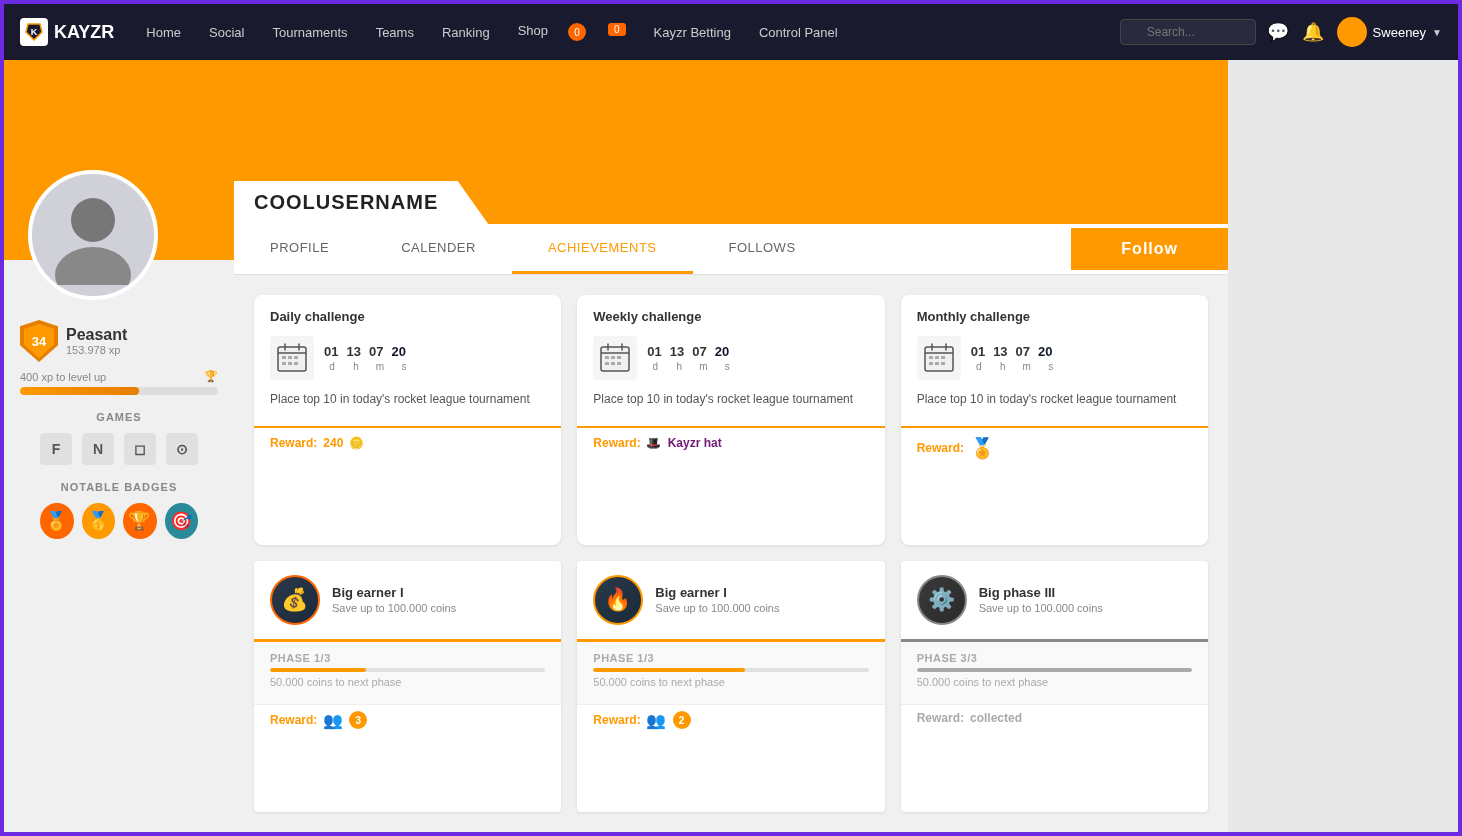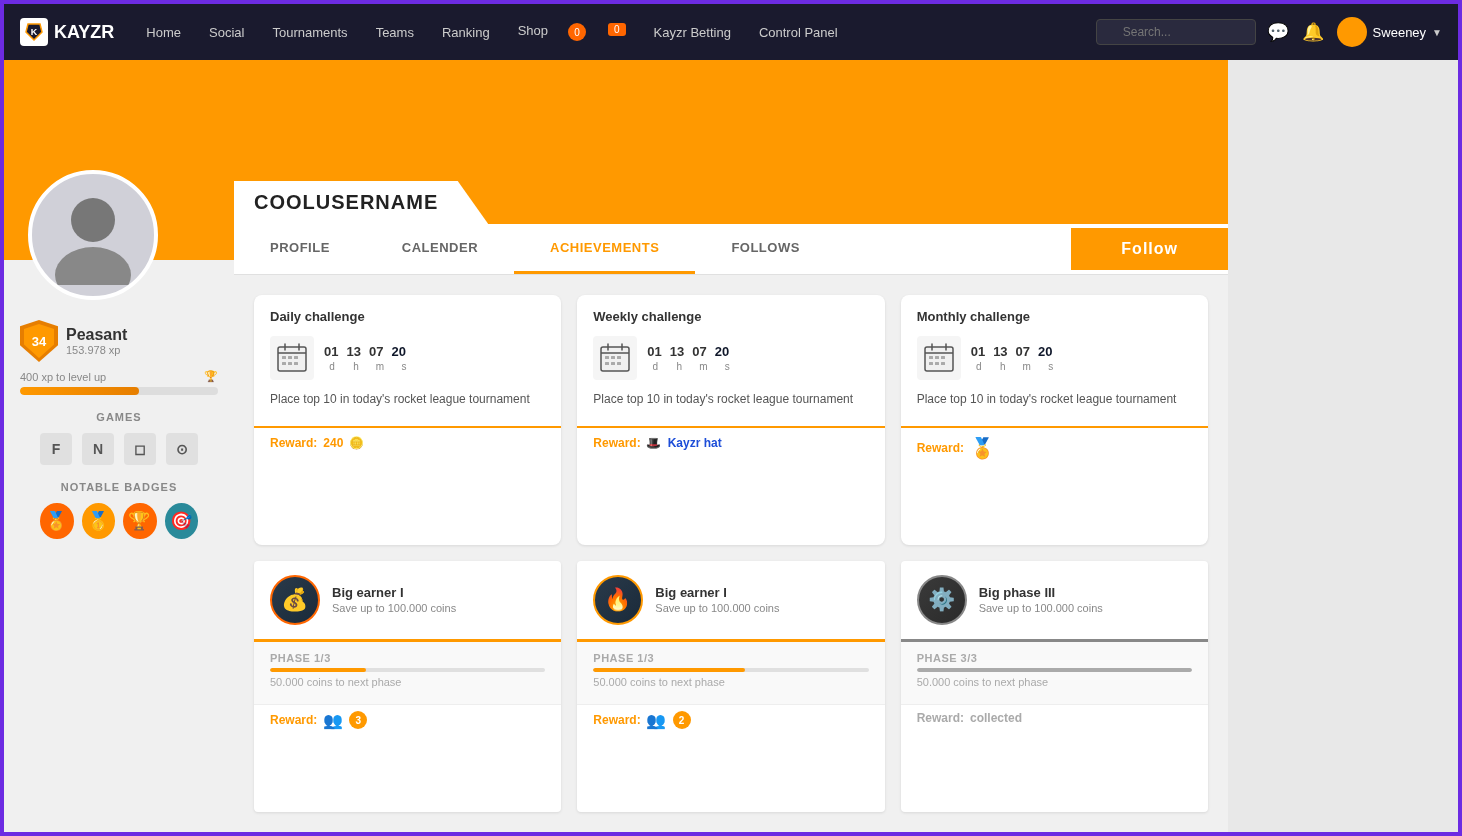--- a/index.html
+++ b/index.html
@@ -285,21 +285,21 @@
     
     .tabs-bar {
       background: white;
       display: flex;
       align-items: center;
       border-bottom: 1px solid #e0e0e0;
     }
     .tab {
       padding: 16px 36px;
       font-size: 13px;
-      font-weight: 700;
+      font-weight: 400;
       color: #666;
       cursor: pointer;
       letter-spacing: 0.5px;
       border-bottom: 3px solid transparent;
     }
     .tab.active {
       color: #ff9900;
       border-bottom: 3px solid #ff9900;
     }
     .follow-btn {
@@ -515,21 +515,21 @@
       <span>Shop</span>
       <span class="shop-badge">0</span>
       <span style="background:#ff6600;color:white;padding:1px 6px;border-radius:3px;font-size:10px;margin-left:2px;">0</span>
     </div>
     <a class="nav-link">Kayzr Betting</a>
     <a class="nav-link">Control Panel</a>
   </div>
   <div class="nav-right">
     <div class="search-wrapper">
       <span style="position:absolute;left:8px;top:50%;transform:translateY(-50%);color:#888;font-size:12px;">🔍</span>
-      <input class="search-box" type="text" style="background: rgb(42, 42, 62); border: 1px solid rgb(68, 68, 68); border-radius: 4px; padding: 5px 10px 5px 26px; color: #fde047; font-size: 12px; width: 160px; outline: none;" placeholder="Search...">
+      <input class="search-box" type="text" style="background: rgb(42, 42, 62); border: 1px solid rgb(68, 68, 68); border-radius: 4px; padding: 5px 10px 5px 26px; color: #fde047; font-size: 12px; width: 136px; outline: none;" placeholder="Search...">
     </div>
     <span class="nav-icon-btn">💬</span>
     <span class="nav-icon-btn">🔔</span>
     <div class="user-pill">
       <div class="user-avatar-nav"></div>
       <span>Sweeney</span>
       <span style="color:#ccc;font-size:10px;">▼</span>
     </div>
   </div>
 </nav>
@@ -687,21 +687,21 @@
                 <span class="timer-label">m</span>
                 <span class="timer-label">s</span>
               </div>
             </div>
           </div>
           <div class="card-desc">Place top 10 in today's rocket league tournament</div>
         </div>
         <div class="card-footer">
           <span>Reward:</span>
           <span>🎩</span>
-          <span style="color:#1d4ed8;">Kayzr hat</span>
+          <span style="color:#701a75;">Kayzr hat</span>
         </div>
       </div>
 
       <div class="achievement-card">
         <div class="card-header">
           <div class="card-title">Monthly challenge</div>
           <div class="card-timer">
             <div class="calendar-icon">
               <svg width="32" height="32" viewBox="0 0 32 32" fill="none">
                 <rect x="2" y="5" width="28" height="24" rx="2" stroke="#555" stroke-width="1.5" fill="#f0f0f0"></rect>

